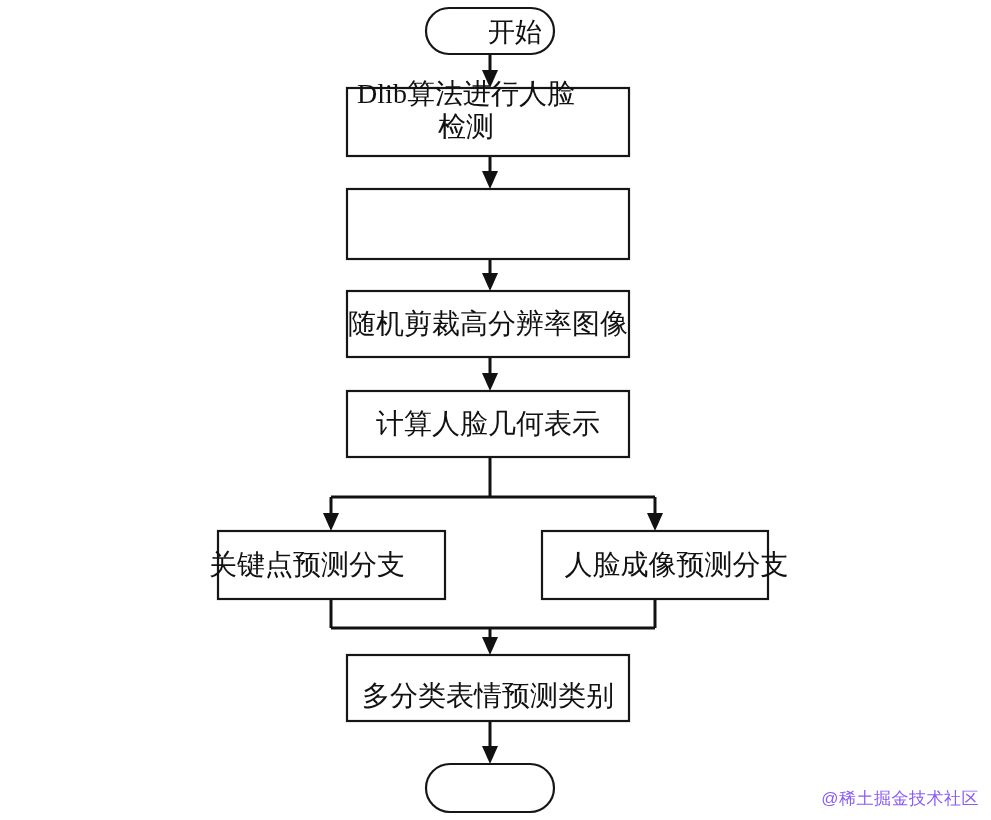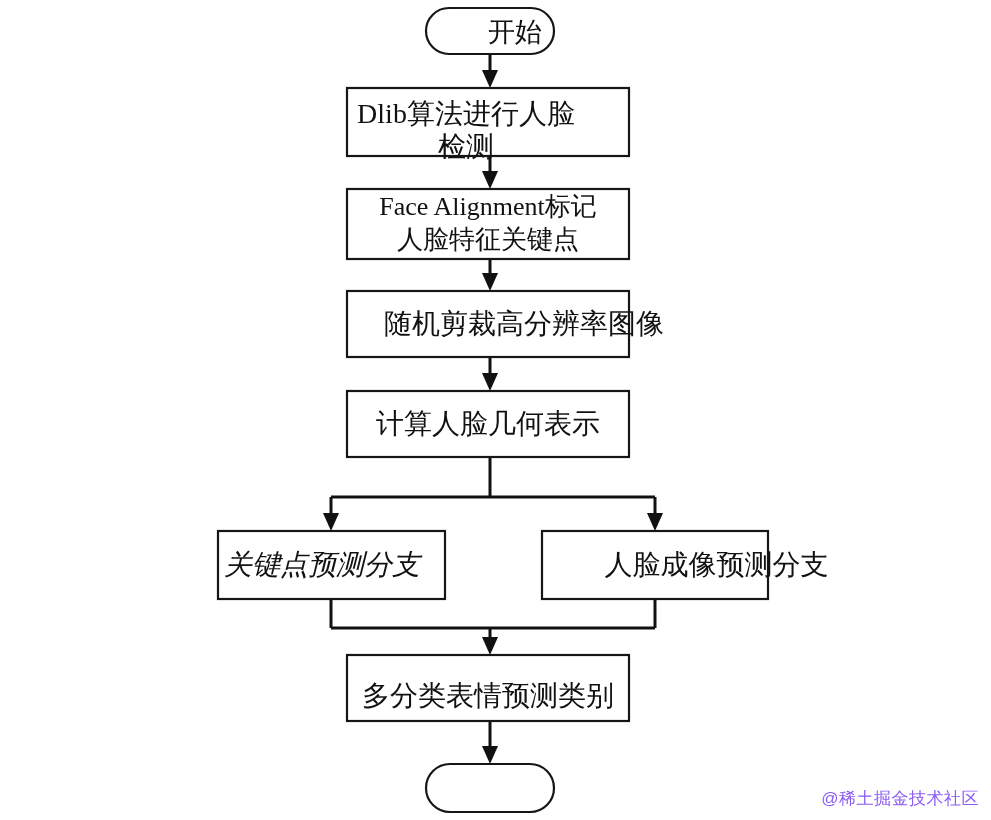--- a/index.html
+++ b/index.html
@@ -142,30 +142,28 @@
 
     <rect class="node-shape" x="542" y="531" width="226" height="68"></rect>
 
     <rect class="node-shape" x="347" y="655" width="282" height="66"></rect>
 
     <rect class="node-shape terminal" x="426" y="764" width="128" height="48" rx="24" ry="24"></rect>
   </svg>
 
   <div class="node-label label-terminal" style="left:426px; top:8px; width:128px; height:49px;margin-left:25px;">开始</div>
 
-  <div class="node-label label-process" style="left:347px; top:96px; width:238px; height:68px;">Dlib算法进行人脸检测</div>
+  <div class="node-label label-process" style="left:347px; top:76px; width:238px; height:68px;">Dlib算法进行人脸检测</div>
 
-  <div class="node-label label-two-line" style="left:347px; top:189px; width:282px; height:70px;">Face Alignment标记
-人脸特征关键点</div>
 
-  <div class="node-label label-process" style="left:347px; top:291px; width:282px; height:66px;padding-left:36px;">随机剪裁高分辨率图像</div>
+  <div class="node-label label-process" style="left:347px; top:291px; width:282px; height:66px;">随机剪裁高分辨率图像</div>
 
   <div class="node-label label-process" style="left:347px; top:391px; width:282px; height:66px;text-align:center;">计算人脸几何表示</div>
 
-  <div class="node-label label-process" style="left:218px; top:531px; width:208px; height:68px;font-style:italic;">关键点预测分支</div>
+  <div class="node-label label-process" style="left:203px; top:531px; width:208px; height:68px;">关键点预测分支</div>
 
-  <div class="node-label label-process" style="left:542px; top:531px; width:269px; height:68px;padding-left:40px;">人脸成像预测分支</div>
+  <div class="node-label label-process" style="left:542px; top:531px; width:269px; height:68px;">人脸成像预测分支</div>
 
   <div class="node-label label-process" style="left:347px; top:655px; width:282px; height:82px;">多分类表情预测类别</div>
 
 
   <div class="watermark">@稀土掘金技术社区</div>
 </div>
 
 </body></html>

